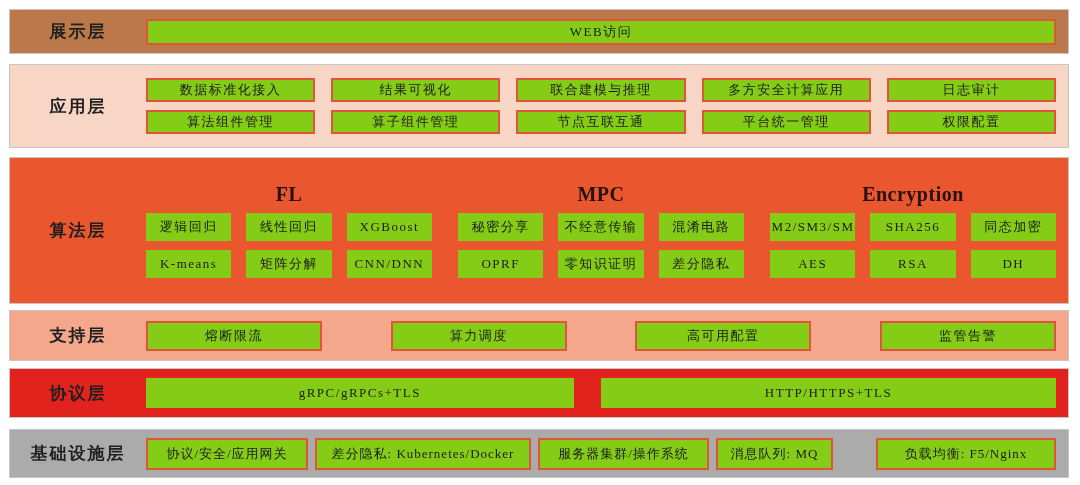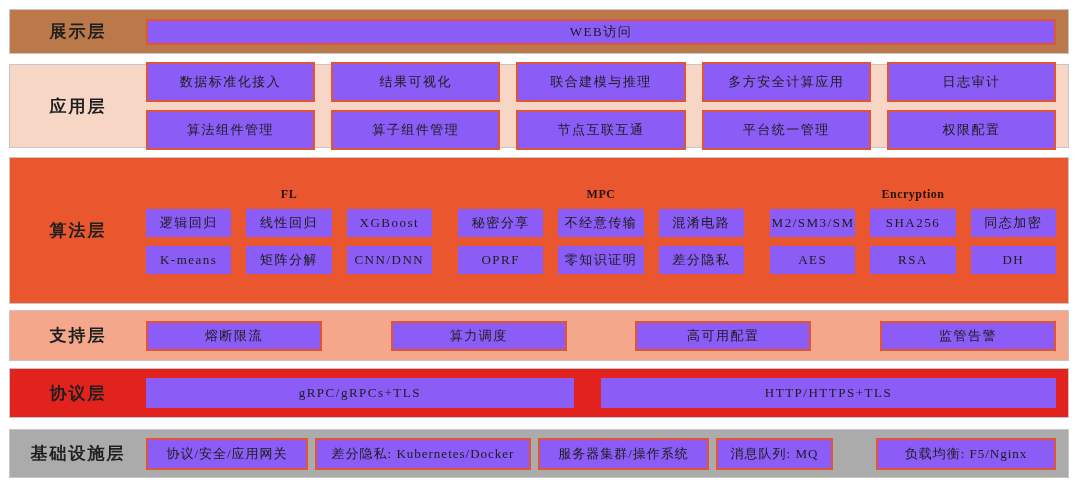--- a/index.html
+++ b/index.html
@@ -24,38 +24,38 @@
   
   .band-display{top:9px;height:45px;background:var(--display-bg);}
   .band-application{top:64px;height:84px;background:var(--application-bg);}
   .band-algorithm{top:157px;height:147px;background:var(--algorithm-bg);}
   .band-support{top:310px;height:51px;background:var(--support-bg);}
   .band-protocol{top:368px;height:50px;background:var(--protocol-bg);}
   .band-infrastructure{top:429px;height:49px;background:var(--infrastructure-bg);}
 
   
   .wbox{
-    background:#8b5cf6;display:flex;align-items:center;justify-content:center;
+    background:#84cc16;display:flex;align-items:center;justify-content:center;
     font-size:13px;letter-spacing:1.5px;box-sizing:border-box;color:#1c1c1c;
     white-space:nowrap;overflow:hidden;
   }
   .bordered{border:2px solid var(--box-border);}
 
   
   .web-box{height:26px;width:100%;}
 
   
   .app-grid{display:grid;grid-template-columns:repeat(5,1fr);column-gap:16px;row-gap:8px;}
-  .app-grid .wbox{height:40px;}
+  .app-grid .wbox{height:24px;}
 
   
   .algo-groups{display:flex;gap:26px;}
   .algo-group{flex:1 1 0;}
   .algo-header{
-    text-align:center;font-size:12px;font-weight:bold;color:#241310;
+    text-align:center;font-size:20px;font-weight:bold;color:#241310;
     letter-spacing:.5px;margin:0 0 7px 0;
   }
   .algo-grid{display:grid;grid-template-columns:1fr 1fr 1fr;column-gap:15px;row-gap:9px;}
   .algo-grid .wbox{height:28px;}
 
   
   .support-row{display:flex;justify-content:space-between;}
   .support-row .wbox{height:30px;flex:0 0 176px;}
 
   

